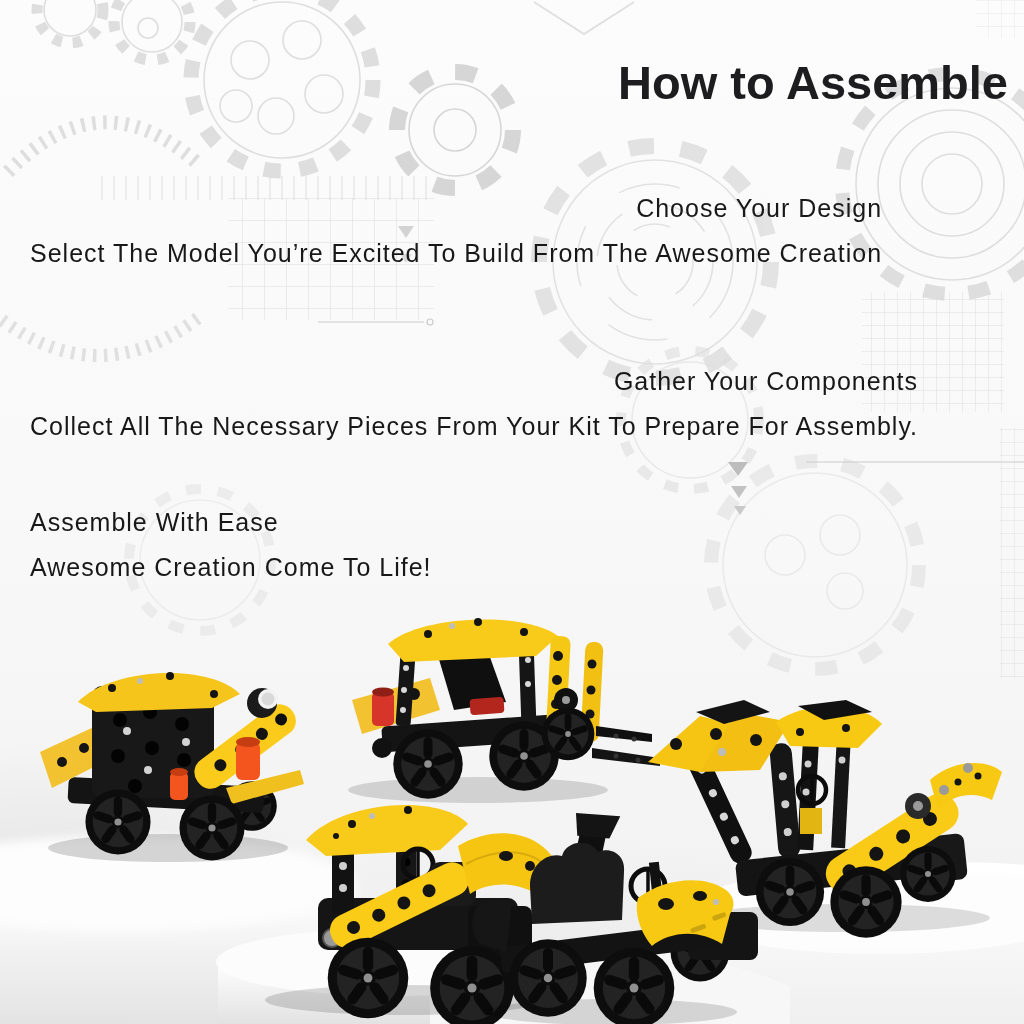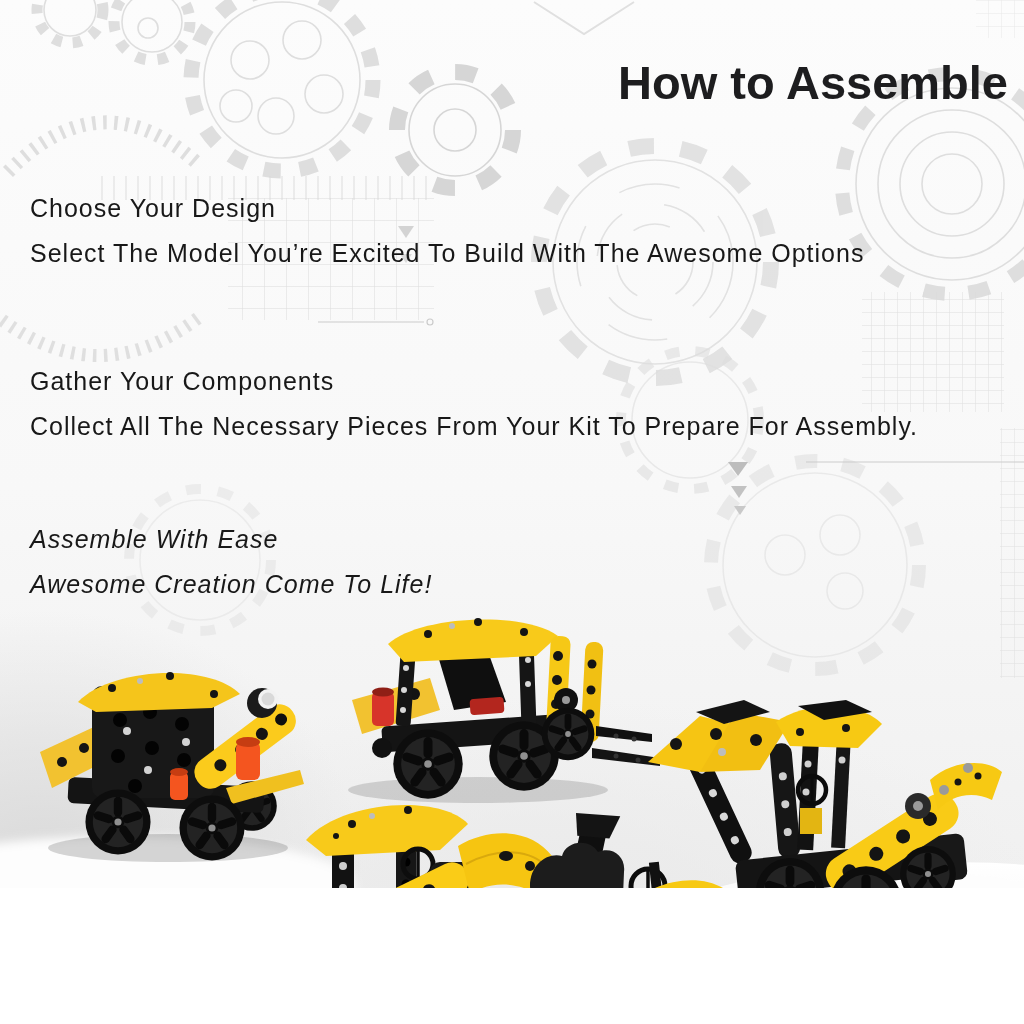--- a/index.html
+++ b/index.html
@@ -1,35 +1,35 @@
 <!DOCTYPE html>
 <html><head>
 <meta charset="utf-8">
 <style>
   html,body{margin:0;padding:0;}
   .canvas{
-    position:relative;width:1024px;height:888px;overflow:hidden;
+    position:relative;width:1024px;height:1024px;overflow:hidden;
     font-family:"Liberation Sans", sans-serif;
     background:
       radial-gradient(520px 420px at 4% 98%, #d9d9d9 0%, rgba(217,217,217,0) 62%),
       radial-gradient(760px 320px at 52% 103%, #e9e9e9 0%, rgba(233,233,233,0) 68%),
       linear-gradient(180deg,#fcfcfc 0%,#f8f8f8 55%,#f0f0f0 100%);
   }
   svg{position:absolute;inset:0;}
   .bg-svg{z-index:1;}
   .scene-svg{z-index:2;}
   .title{
     position:absolute;z-index:3;top:56px;right:16px;text-align:right;
     font-size:47px;line-height:54px;font-weight:700;color:#1d1d1f;letter-spacing:0px;
   }
   .step{position:absolute;z-index:3;left:30px;color:#181818;}
   .step div{font-size:25px;line-height:45px;letter-spacing:1px;white-space:nowrap;}
-  .step-1{top:186px;}
-  .step-2{top:359px;}
-  .step-3{top:517px;font-style:italic;}
+  .step-1{top:186px;text-align:right;}
+  .step-2{top:359px;text-align:right;}
+  .step-3{top:500px;}
 </style>
 </head>
 <body>
 
 <div class="canvas">
 
   <svg class="bg-svg" width="1024" height="1024" viewBox="0 0 1024 1024">
     <defs>
       <pattern id="gp22" width="22" height="22" patternUnits="userSpaceOnUse">
         <path d="M22,0 L0,0 0,22" fill="none" stroke="#d7d7d7" stroke-width="1"></path>
@@ -121,21 +121,21 @@
       <path d="M400,254 l12,0 l-6,9 z" fill="#cccccc" opacity="0.7"></path>
     </g>
   </svg>
 
   <header class="title">
     <div>How to Assemble</div>
   </header>
 
   <section class="step step-1">
     <div>Choose Your Design</div>
-    <div>Select The Model You’re Excited To Build With The Awesome Options</div>
+    <div>Select The Model You’re Excited To Build From The Awesome Creation</div>
   </section>
 
   <section class="step step-2">
     <div>Gather Your Components</div>
     <div>Collect All The Necessary Pieces From Your Kit To Prepare For Assembly.</div>
   </section>
 
   <section class="step step-3">
     <div>Assemble With Ease</div>
     <div>Awesome Creation Come To Life!</div>

